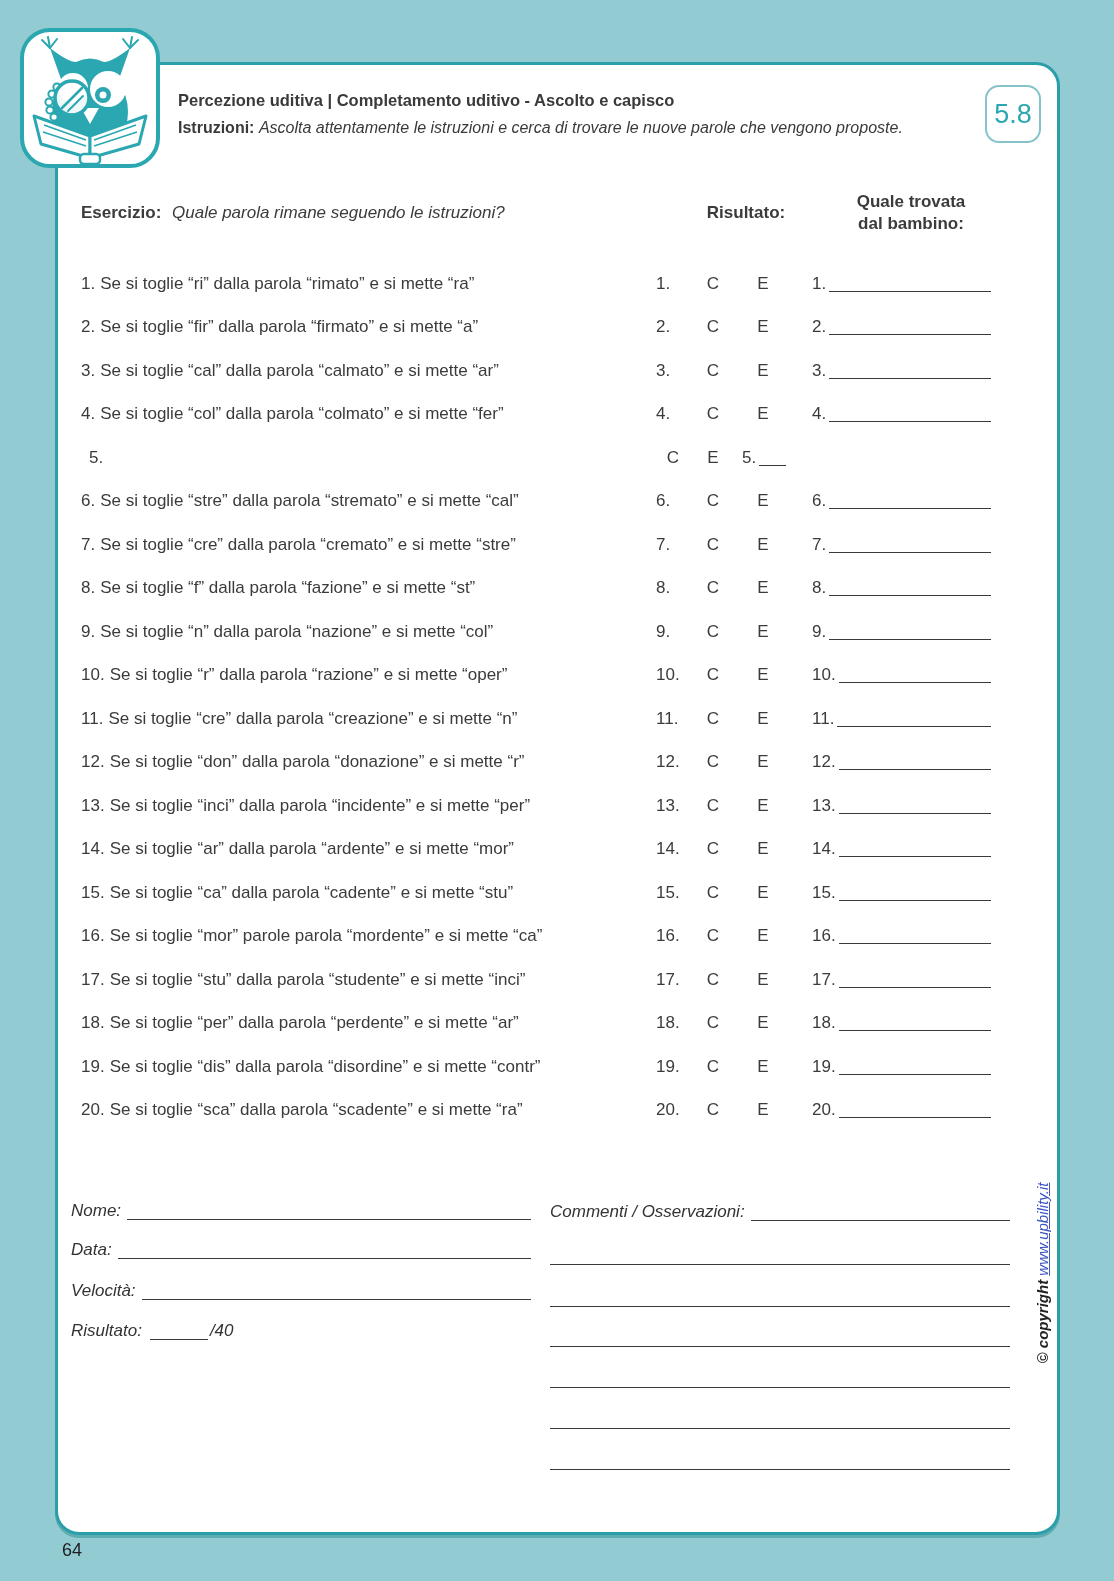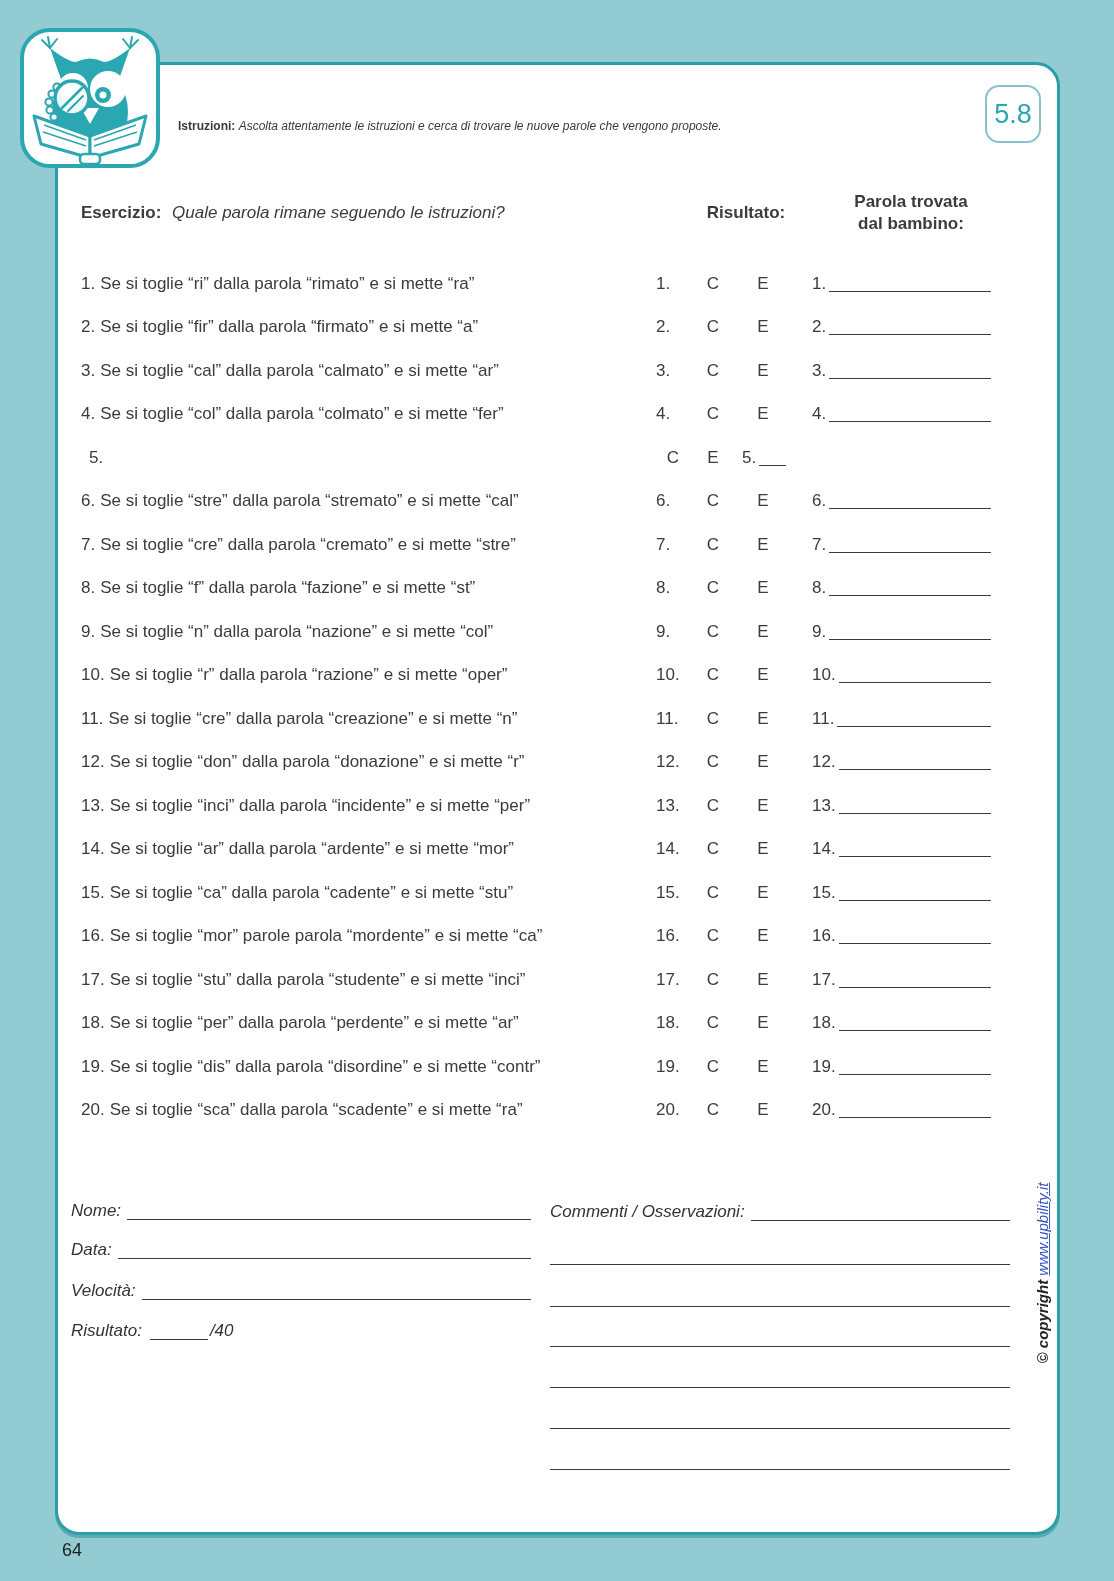--- a/index.html
+++ b/index.html
@@ -22,21 +22,21 @@
     position:absolute; left:20px; top:28px; width:140px; height:140px;
     background:#ffffff; border:4px solid #2aa7b0; border-radius:30px;
     z-index:5; overflow:hidden;
   }
   .hdr-title {
     position:absolute; left:120px; top:26px;
     font-size:16.5px; font-weight:bold; color:#3a3a3a; white-space:nowrap;
   }
   .hdr-instr {
     position:absolute; left:120px; top:54px;
-    font-size:12px; color:#3a3a3a; white-space:nowrap;
+    font-size:16px; color:#3a3a3a; white-space:nowrap;
   }
   .hdr-instr .lbl { font-weight:bold; font-style:normal; }
   .hdr-instr .txt { font-style:italic; }
   .badge {
     position:absolute; left:927px; top:20px; width:56px; height:58px;
     border:2px solid #85c3cc; border-radius:14px;
     display:flex; align-items:center; justify-content:center;
     font-size:27px; color:#2aa7b0;
   }
   .ex-head-left { position:absolute; left:23px; top:138px; font-size:17px; white-space:nowrap; }
@@ -78,33 +78,34 @@
   }
   .copyright .cp { font-weight:bold; color:#222; }
   .copyright .link { color:#3c55c2; text-decoration:underline; }
   .page-num { position:absolute; left:62px; top:1540px; font-size:18px; color:#1e1e1e; }
 </style>
 </head>
 <body>
 
 <div class="card">
 
+  <div class="hdr-title">Percezione uditiva | Completamento uditivo - Ascolto e capisco</div>
   <div class="hdr-instr">
     <span class="lbl">Istruzioni:</span>
     <span class="txt">Ascolta attentamente le istruzioni e cerca di trovare le nuove parole che vengono proposte.</span>
   </div>
   <div class="badge">5.8</div>
 
   <div class="ex-head-left">
     <span class="lbl">Esercizio:</span>
     <span class="txt">Quale parola rimane seguendo le istruzioni?</span>
   </div>
   <div class="res-head">Risultato:</div>
   <div class="word-head">
-    <div>Parola trovata</div>
+    <div>Quale trovata</div>
     <div>dal bambino:</div>
   </div>
 
   <div class="rows">
   <div class="ex-row">
     <div class="q">
       <span class="q-num">1.</span><span class="q-text">Se si toglie “ri” dalla parola “rimato” e si mette “ra”</span>
     </div>
     <div class="m-num">1.</div>
     <div class="m-c">C</div>

